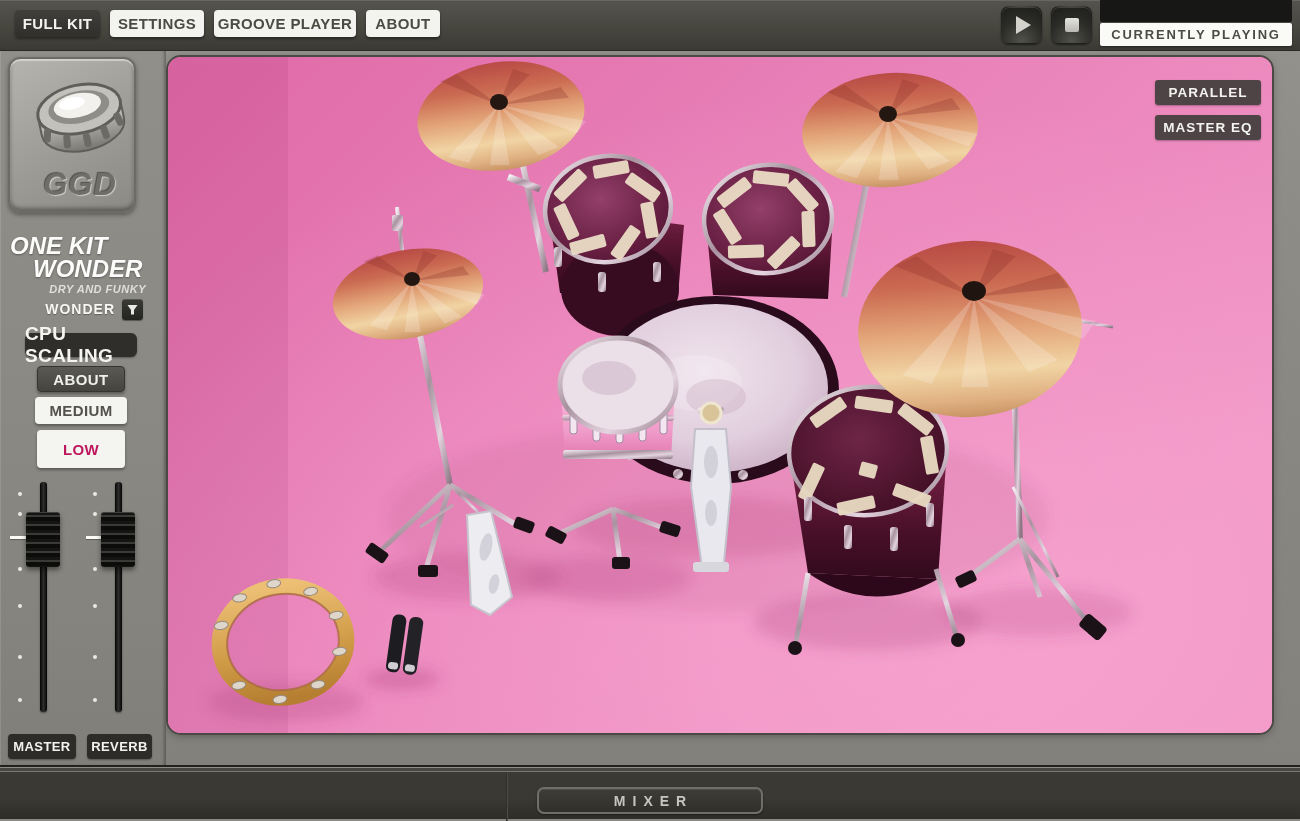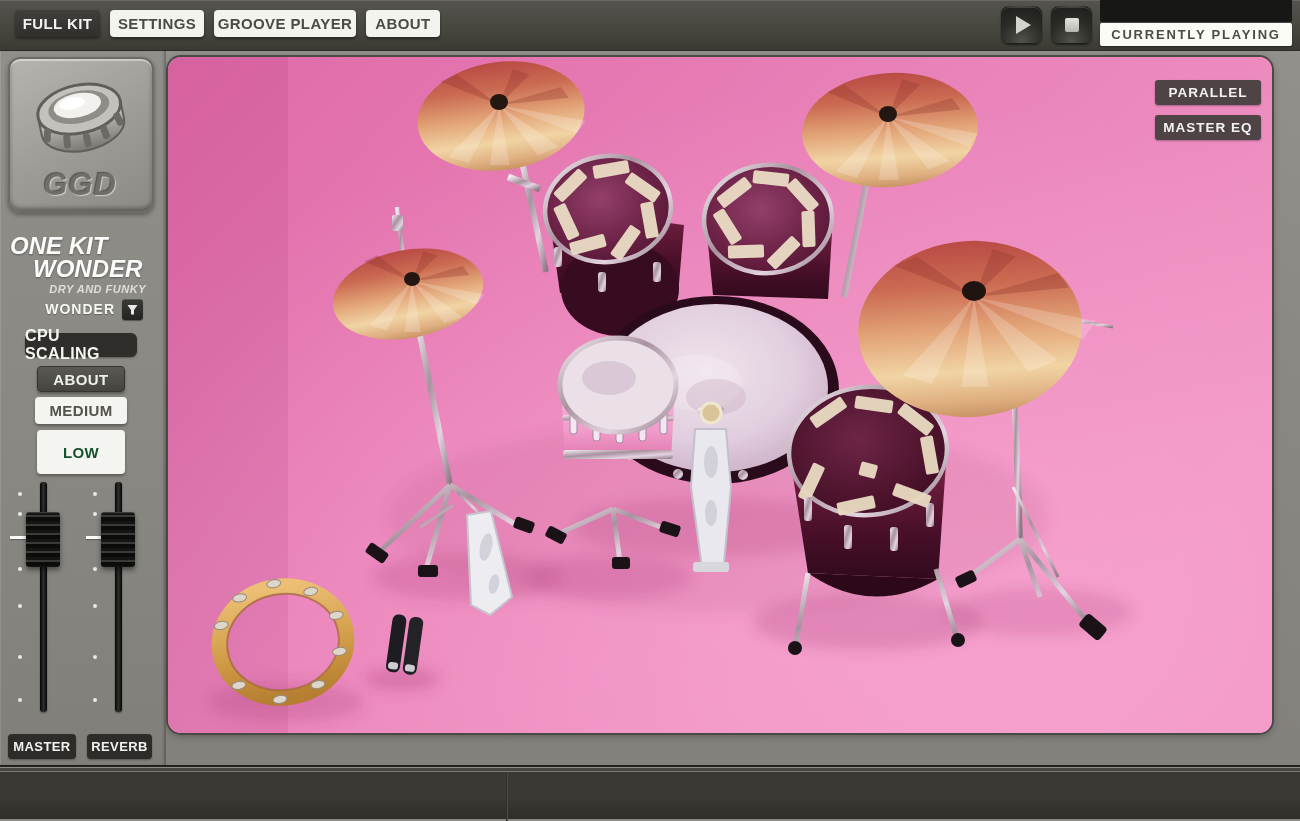--- a/index.html
+++ b/index.html
@@ -26,47 +26,47 @@
   .glyph-stop{width:14px;height:14px;background:linear-gradient(180deg,#e4e4de,#b8b8b1);border-radius:2px;}
   .display{position:absolute;left:1100px;top:0;width:192px;height:22px;background:#171715;border-radius:0 0 2px 2px;}
   .now-playing{position:absolute;left:1100px;top:23px;width:192px;height:23px;background:#fafaf7;border-radius:2px;
     display:flex;align-items:center;justify-content:center;color:#4c4c45;font-weight:bold;font-size:13px;letter-spacing:1.8px;
     box-shadow:0 1px 2px rgba(0,0,0,.4);}
 
   
   .sidebar{position:absolute;left:0;top:50px;width:166px;height:715px;z-index:4;
     background:linear-gradient(180deg,#918f8a 0,#8a8883 55%,#817f7a 100%);
     box-shadow:inset -3px 0 3px -1px rgba(0,0,0,.28), inset 1px 0 0 rgba(255,255,255,.12);}
-  .logo-plate{position:absolute;left:8px;top:7px;width:146px;height:156px;border-radius:12px;
+  .logo-plate{position:absolute;left:8px;top:7px;width:128px;height:156px;border-radius:12px;
     background:linear-gradient(150deg,#b5b4af 0,#9c9b96 55%,#8b8a85 100%);
     border:2px solid #6c6b66;
     box-shadow:inset 0 2px 1px rgba(255,255,255,.45), inset 0 -3px 4px rgba(0,0,0,.35), 0 2px 4px rgba(0,0,0,.35);}
   .logo-drum{position:absolute;left:10px;top:4px;}
   .logo-text{position:absolute;left:0;top:108px;width:140px;text-align:center;
     font-size:31px;font-weight:bold;font-style:italic;letter-spacing:1px;color:#6f6e69;
     text-shadow:1px 1px 1px rgba(255,255,255,.55), -1px -1px 1px rgba(0,0,0,.45);}
   .prod1,.prod2{position:absolute;font-style:italic;font-weight:bold;color:#fcfcfa;font-size:24px;line-height:1;
     text-shadow:0 1px 2px rgba(0,0,0,.35);white-space:nowrap;}
   .prod1{left:10px;top:184px;}
   .prod2{left:33px;top:207px;}
   .prod-sub{position:absolute;left:0;top:233px;width:146px;text-align:right;font-style:italic;font-weight:bold;
     font-size:11px;color:rgba(250,250,247,.75);letter-spacing:.5px;}
   .stereo-label{position:absolute;left:0;top:251px;width:115px;text-align:right;font-weight:bold;font-size:14px;
     letter-spacing:1px;color:#f7f7f4;text-shadow:0 1px 1px rgba(0,0,0,.3);}
   .stereo-drop{position:absolute;left:122px;top:249px;width:21px;height:21px;border-radius:3px;cursor:pointer;
     background:linear-gradient(180deg,#3a3a36,#23231f);box-shadow:inset 0 1px 0 rgba(255,255,255,.15),0 1px 1px rgba(0,0,0,.4);
     display:flex;align-items:center;justify-content:center;}
   .cpu-badge{position:absolute;left:25px;top:283px;width:112px;height:24px;border-radius:6px;background:#2f2e2a;
-    display:flex;align-items:center;justify-content:center;color:#f4f4f1;font-weight:bold;font-size:16px;letter-spacing:.4px;
+    display:flex;align-items:center;justify-content:center;color:#f4f4f1;font-weight:bold;font-size:19px;letter-spacing:.4px;
     box-shadow:0 1px 2px rgba(0,0,0,.35);}
   .cpu-opt{position:absolute;border-radius:4px;display:flex;align-items:center;justify-content:center;
     font-weight:bold;font-size:15px;letter-spacing:.4px;cursor:pointer;box-shadow:0 2px 3px rgba(0,0,0,.35);}
   .cpu-high{left:37px;top:316px;width:88px;height:26px;background:linear-gradient(180deg,#5a5953,#45443f);color:#efefec;border:1px solid #35342f;}
   .cpu-med{left:35px;top:347px;width:92px;height:27px;background:#f4f4f1;color:#53524b;}
-  .cpu-low{left:37px;top:380px;width:88px;height:44px;background:#f4f4f1;color:#14532d;}
+  .cpu-low{left:37px;top:380px;width:88px;height:38px;background:#f4f4f1;color:#be185d;}
 
   .fader-track{position:absolute;width:7px;height:230px;top:432px;border-radius:3px;cursor:pointer;
     background:linear-gradient(90deg,#050505,#2e2e2c 50%,#050505);box-shadow:0 1px 2px rgba(0,0,0,.4);}
   .fader-cap{position:absolute;width:34px;height:55px;top:462px;border-radius:3px;cursor:grab;
     background:repeating-linear-gradient(180deg,#151514 0 3px,#3a3a37 3px 5px,#0c0c0b 5px 9px);
     box-shadow:inset 0 1px 0 rgba(255,255,255,.18), 0 3px 5px rgba(0,0,0,.45);}
   .fader-tick{position:absolute;height:3px;top:486px;background:#fbfbf8;box-shadow:0 1px 1px rgba(0,0,0,.3);}
   .dot{position:absolute;width:4px;height:4px;border-radius:50%;background:rgba(250,250,246,.85);}
   .fader-badge{position:absolute;top:684px;height:25px;border-radius:4px;background:#2d2c28;
     display:flex;align-items:center;justify-content:center;color:#f2f2ef;font-weight:bold;font-size:13px;letter-spacing:.4px;
@@ -471,15 +471,16 @@
       <div class="fader-track" style="left:115px;"></div>
       <div class="fader-cap" style="left:101px;"></div>
     </div>
 
     <div class="fader-badge" style="left:8px;width:68px;">MASTER</div>
     <div class="fader-badge" style="left:87px;width:65px;">REVERB</div>
   </div>
 
   <div class="bottombar">
     <div class="seam"></div>
+    <div class="mixer-btn">MIXER</div>
   </div>
 
 </div>
 
 </body></html>

